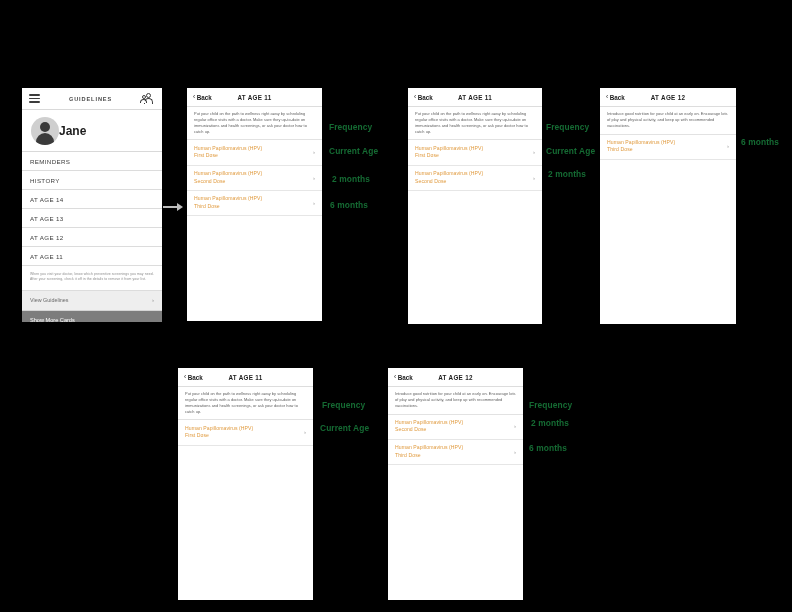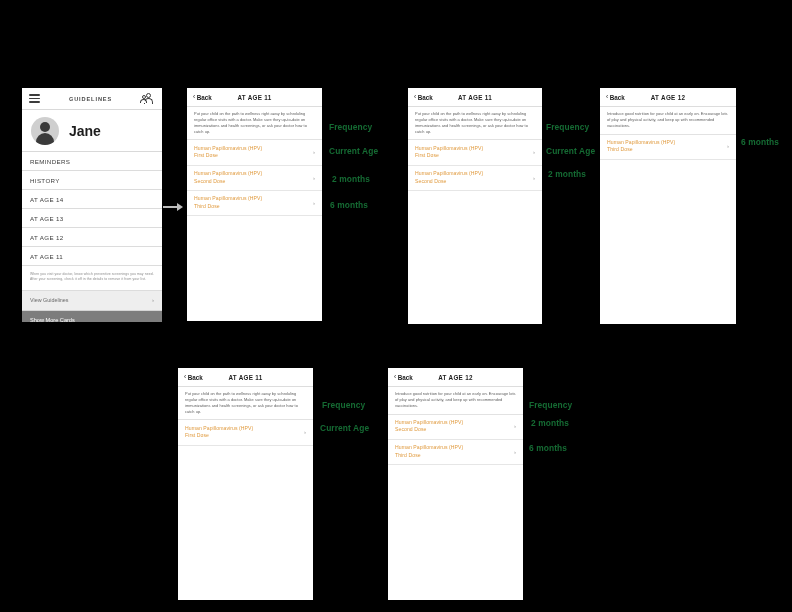--- a/index.html
+++ b/index.html
@@ -27,21 +27,21 @@
   .people-icon{width:14px;height:11px;position:relative;}
   .people-icon .h1{position:absolute;left:5px;top:0;width:5px;height:5px;border:1.2px solid #3b3b3b;border-radius:50%;box-sizing:border-box;}
   .people-icon .b1{position:absolute;left:3px;top:5.2px;width:9px;height:5.4px;border:1.2px solid #3b3b3b;border-bottom:none;border-radius:5px 5px 0 0;box-sizing:border-box;}
   .people-icon .h2{position:absolute;left:0.5px;top:1.6px;width:4px;height:4px;border:1.2px solid #3b3b3b;border-radius:50%;box-sizing:border-box;background:#fff;}
   .people-icon .b2{position:absolute;left:-1px;top:5.6px;width:7px;height:4.6px;border:1.2px solid #3b3b3b;border-bottom:none;border-radius:4px 4px 0 0;box-sizing:border-box;background:#fff;}
 
   .p1-profile{height:41px;display:flex;align-items:center;padding:0 9px;border-bottom:1px solid #d9d9d9;}
   .avatar{width:28px;height:28px;border-radius:50%;background:#cfcfcf;position:relative;overflow:hidden;flex:none;}
   .avatar .ah{position:absolute;left:50%;top:5px;transform:translateX(-50%);width:10px;height:10px;border-radius:50%;background:#3a3a3a;}
   .avatar .ab{position:absolute;left:50%;top:16px;transform:translateX(-50%);width:18px;height:14px;border-radius:9px 9px 0 0;background:#3a3a3a;}
-  .p1-name{margin-left:10px;font-size:14px;font-weight:700;color:#1d1d1d;}
+  .p1-name{font-size:12px;font-weight:700;color:#1d1d1d;}
 
   .p1-row{
     height:18px;display:flex;align-items:center;padding:0 8px;
     border-bottom:1px solid #dcdcdc;font-size:6.2px;color:#3d3d3d;
     letter-spacing:.35px;background:#fff;
   }
   .p1-note{
     padding:6px 8px 7px 8px;border-bottom:1px solid #dcdcdc;
     font-size:3.4px;line-height:1.55;color:#8d8d8d;letter-spacing:.1px;
   }

